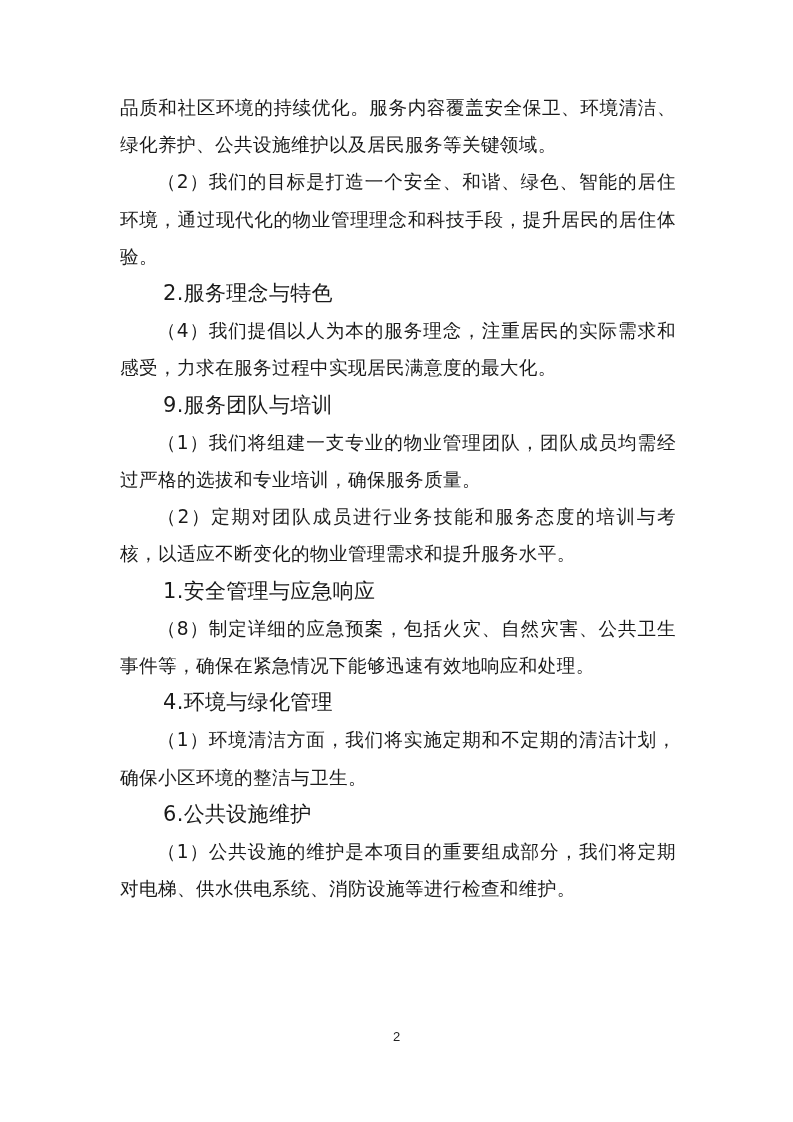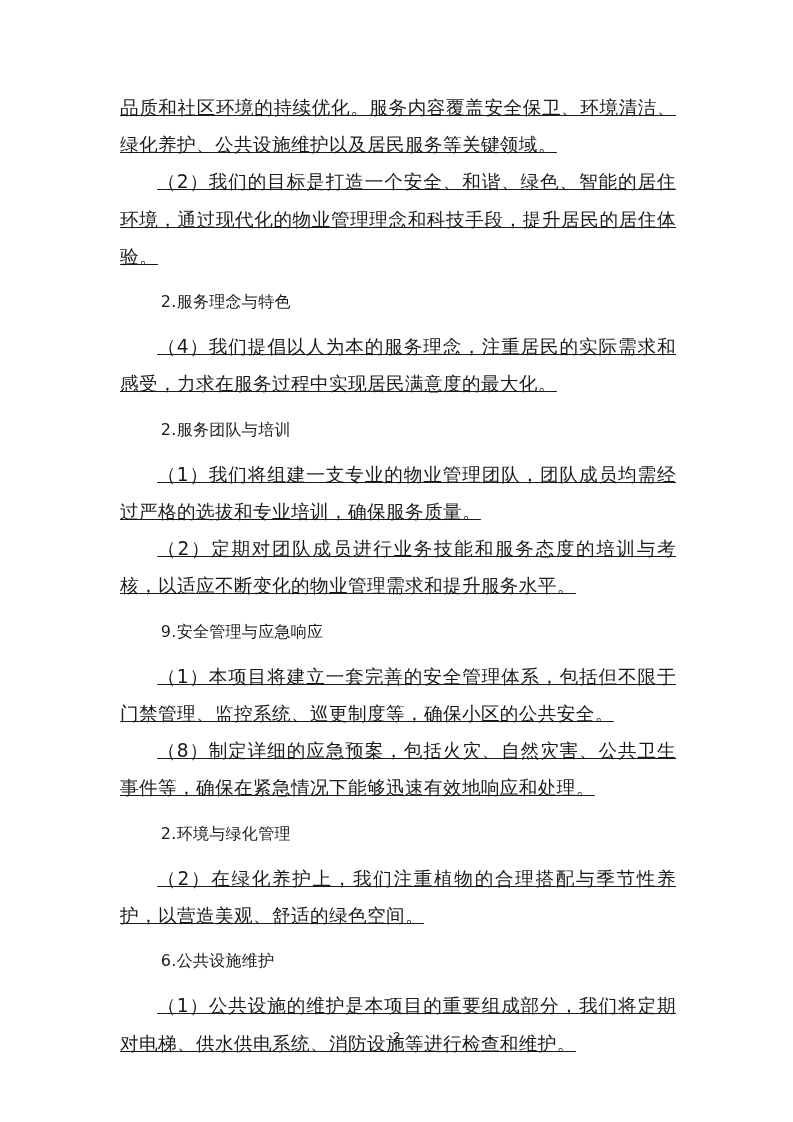--- a/index.html
+++ b/index.html
@@ -22,29 +22,28 @@
     width: 556px;
   }
   .para {
     font-size: 18.6px;
     line-height: 37.2px;
     margin: 0;
     text-align: justify;
     text-justify: inter-character;
     letter-spacing: 0.4px;
     word-break: break-all;
-    text-decoration: underline;
   }
   .indent {
     text-indent: 2em;
   }
   .heading {
-    font-size: 16px;
+    font-size: 21px;
     line-height: 37.2px;
-    margin: 8px;
+    margin: 0;
     text-indent: 2.05em;
     letter-spacing: 0.3px;
   }
   .page-number {
     position: absolute;
     left: 0;
     width: 793px;
     top: 1029px;
     text-align: center;
     font-family: "Liberation Sans", sans-serif;
@@ -55,29 +54,28 @@
 </head>
 <body>
 
 <div class="page">
   <p class="para">品质和社区环境的持续优化。服务内容覆盖安全保卫、环境清洁、绿化养护、公共设施维护以及居民服务等关键领域。</p>
   <p class="para indent">（2）我们的目标是打造一个安全、和谐、绿色、智能的居住环境，通过现代化的物业管理理念和科技手段，提升居民的居住体验。</p>
 
   <p class="heading">2.服务理念与特色</p>
   <p class="para indent">（4）我们提倡以人为本的服务理念，注重居民的实际需求和感受，力求在服务过程中实现居民满意度的最大化。</p>
 
-  <p class="heading">2.服务团队与培训</p>
+  <p class="heading">9.服务团队与培训</p>
   <p class="para indent">（1）我们将组建一支专业的物业管理团队，团队成员均需经过严格的选拔和专业培训，确保服务质量。</p>
   <p class="para indent">（2）定期对团队成员进行业务技能和服务态度的培训与考核，以适应不断变化的物业管理需求和提升服务水平。</p>
 
-  <p class="heading">9.安全管理与应急响应</p>
-  <p class="para indent">（1）本项目将建立一套完善的安全管理体系，包括但不限于门禁管理、监控系统、巡更制度等，确保小区的公共安全。</p>
+  <p class="heading">1.安全管理与应急响应</p>
   <p class="para indent">（8）制定详细的应急预案，包括火灾、自然灾害、公共卫生事件等，确保在紧急情况下能够迅速有效地响应和处理。</p>
 
-  <p class="heading">2.环境与绿化管理</p>
-  <p class="para indent">（2）在绿化养护上，我们注重植物的合理搭配与季节性养护，以营造美观、舒适的绿色空间。</p>
+  <p class="heading">4.环境与绿化管理</p>
+  <p class="para indent">（1）环境清洁方面，我们将实施定期和不定期的清洁计划，确保小区环境的整洁与卫生。</p>
 
   <p class="heading">6.公共设施维护</p>
   <p class="para indent">（1）公共设施的维护是本项目的重要组成部分，我们将定期对电梯、供水供电系统、消防设施等进行检查和维护。</p>
 
 </div>
 
 <div class="page-number">2</div>
 
 </body></html>

